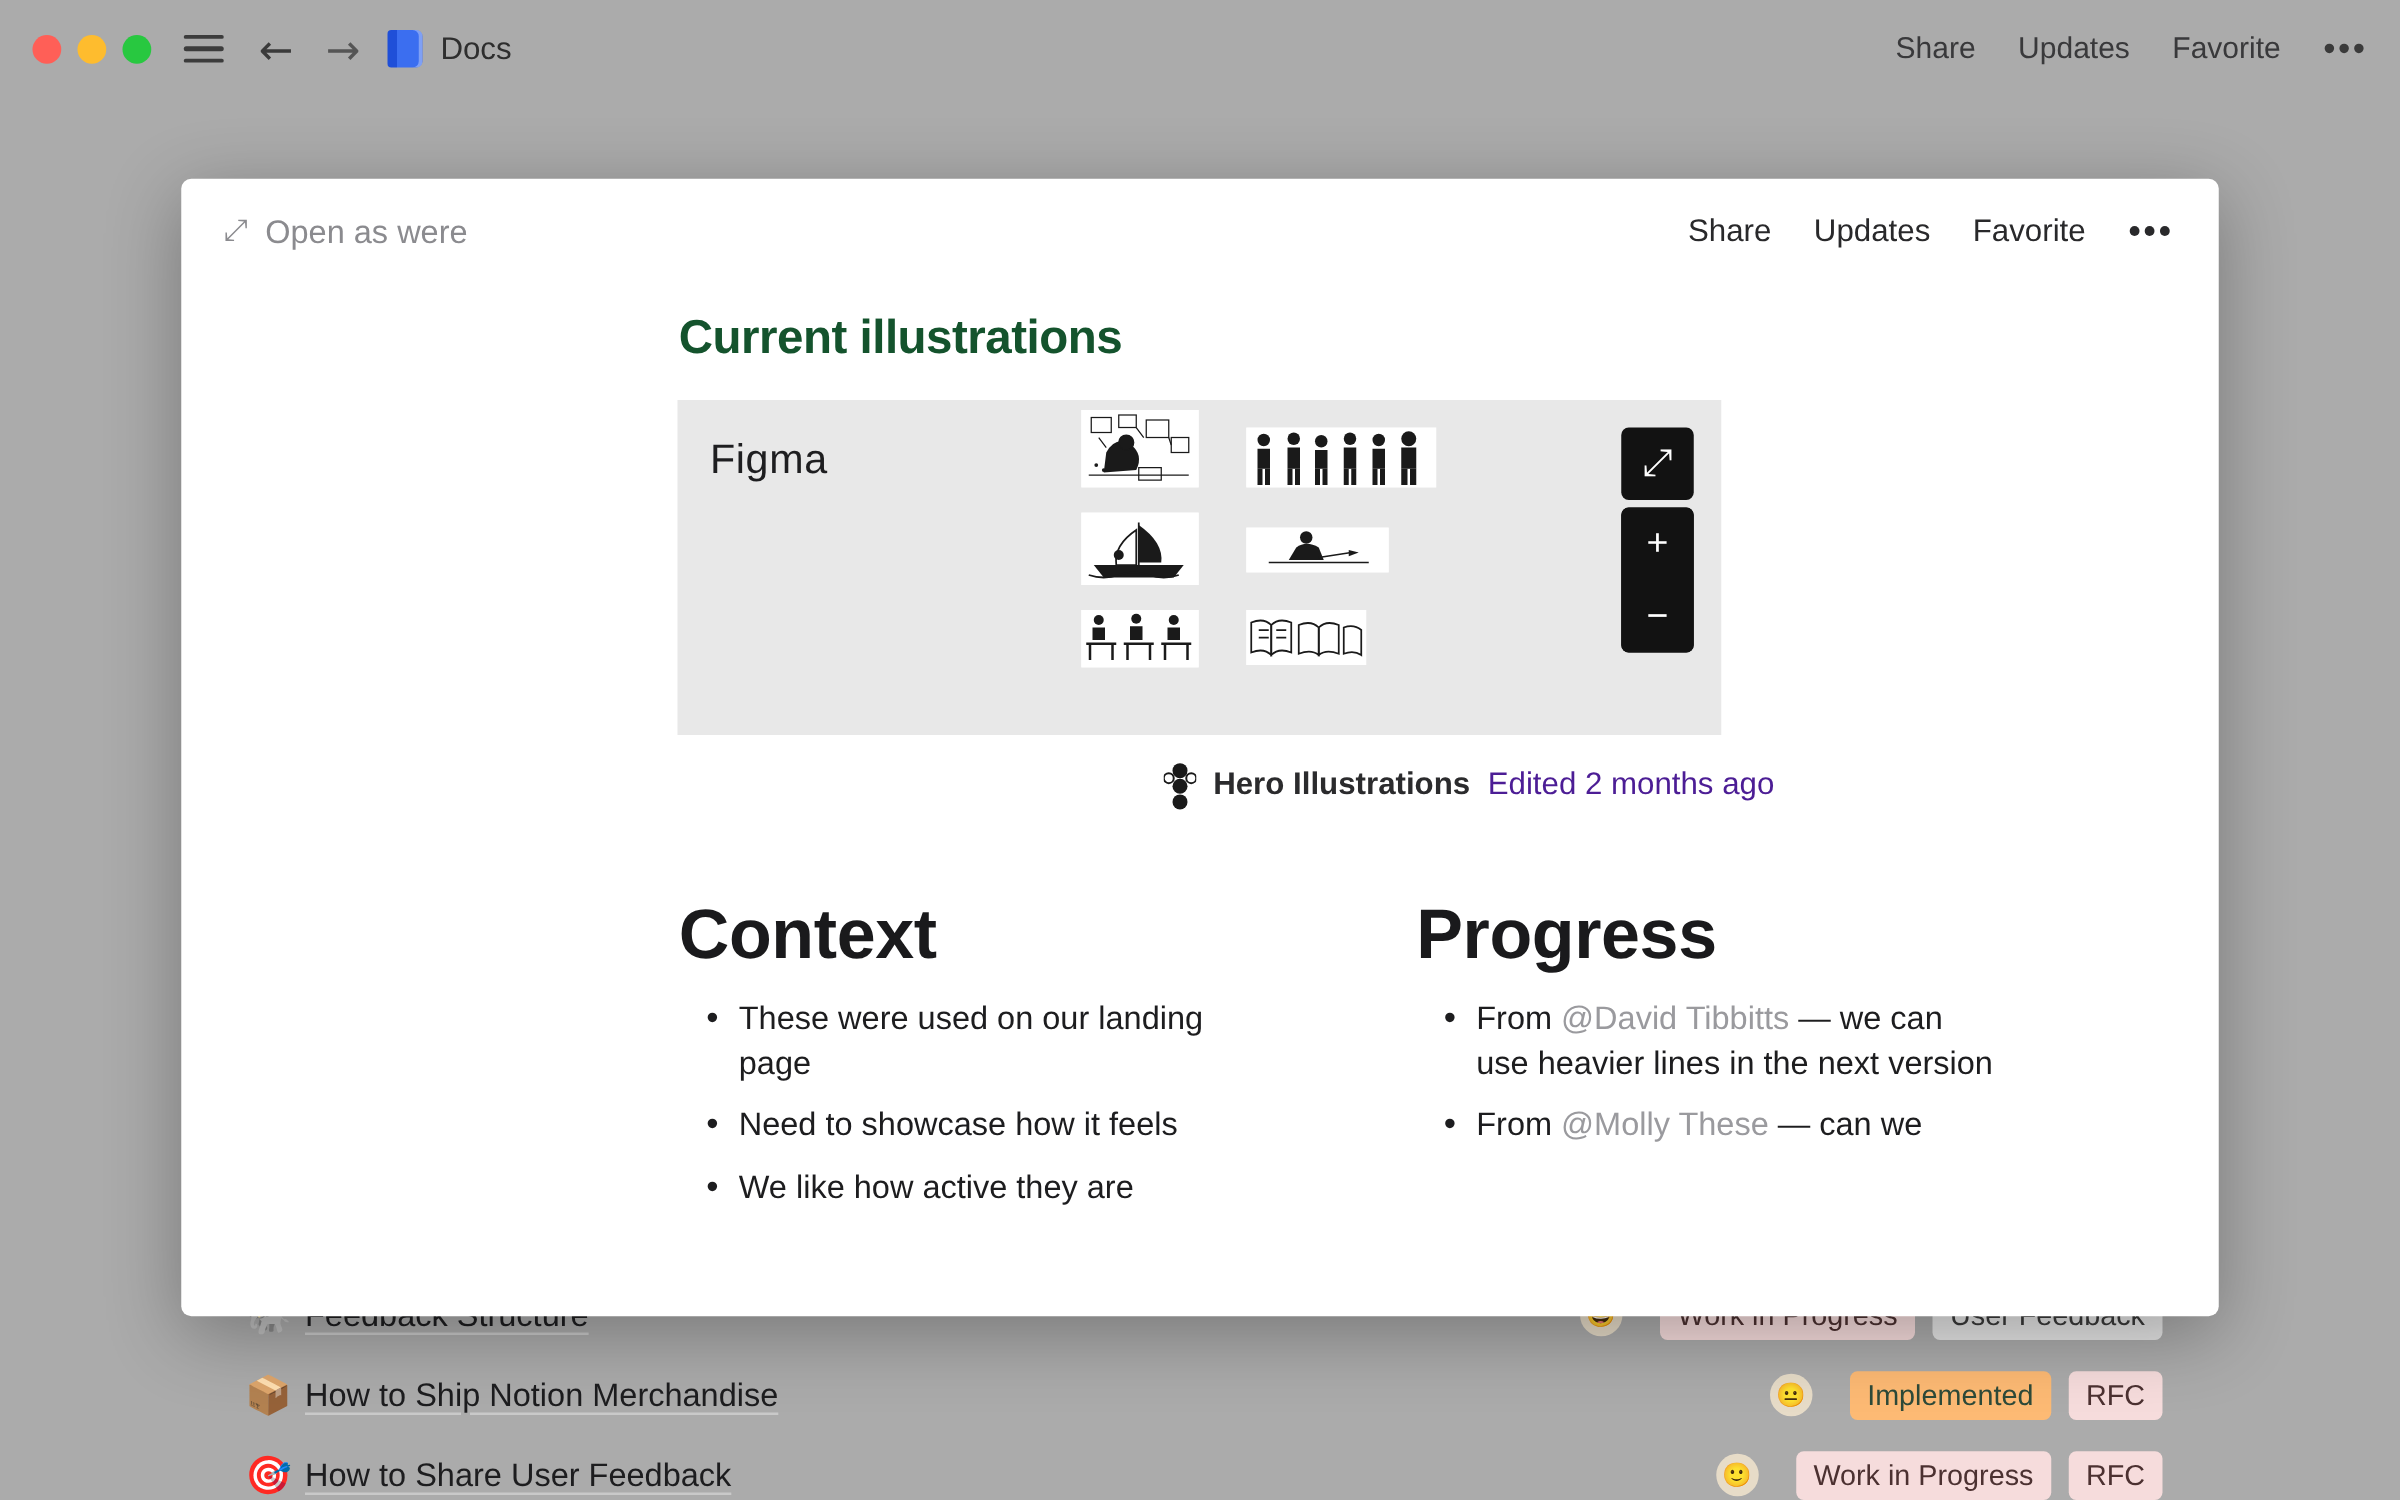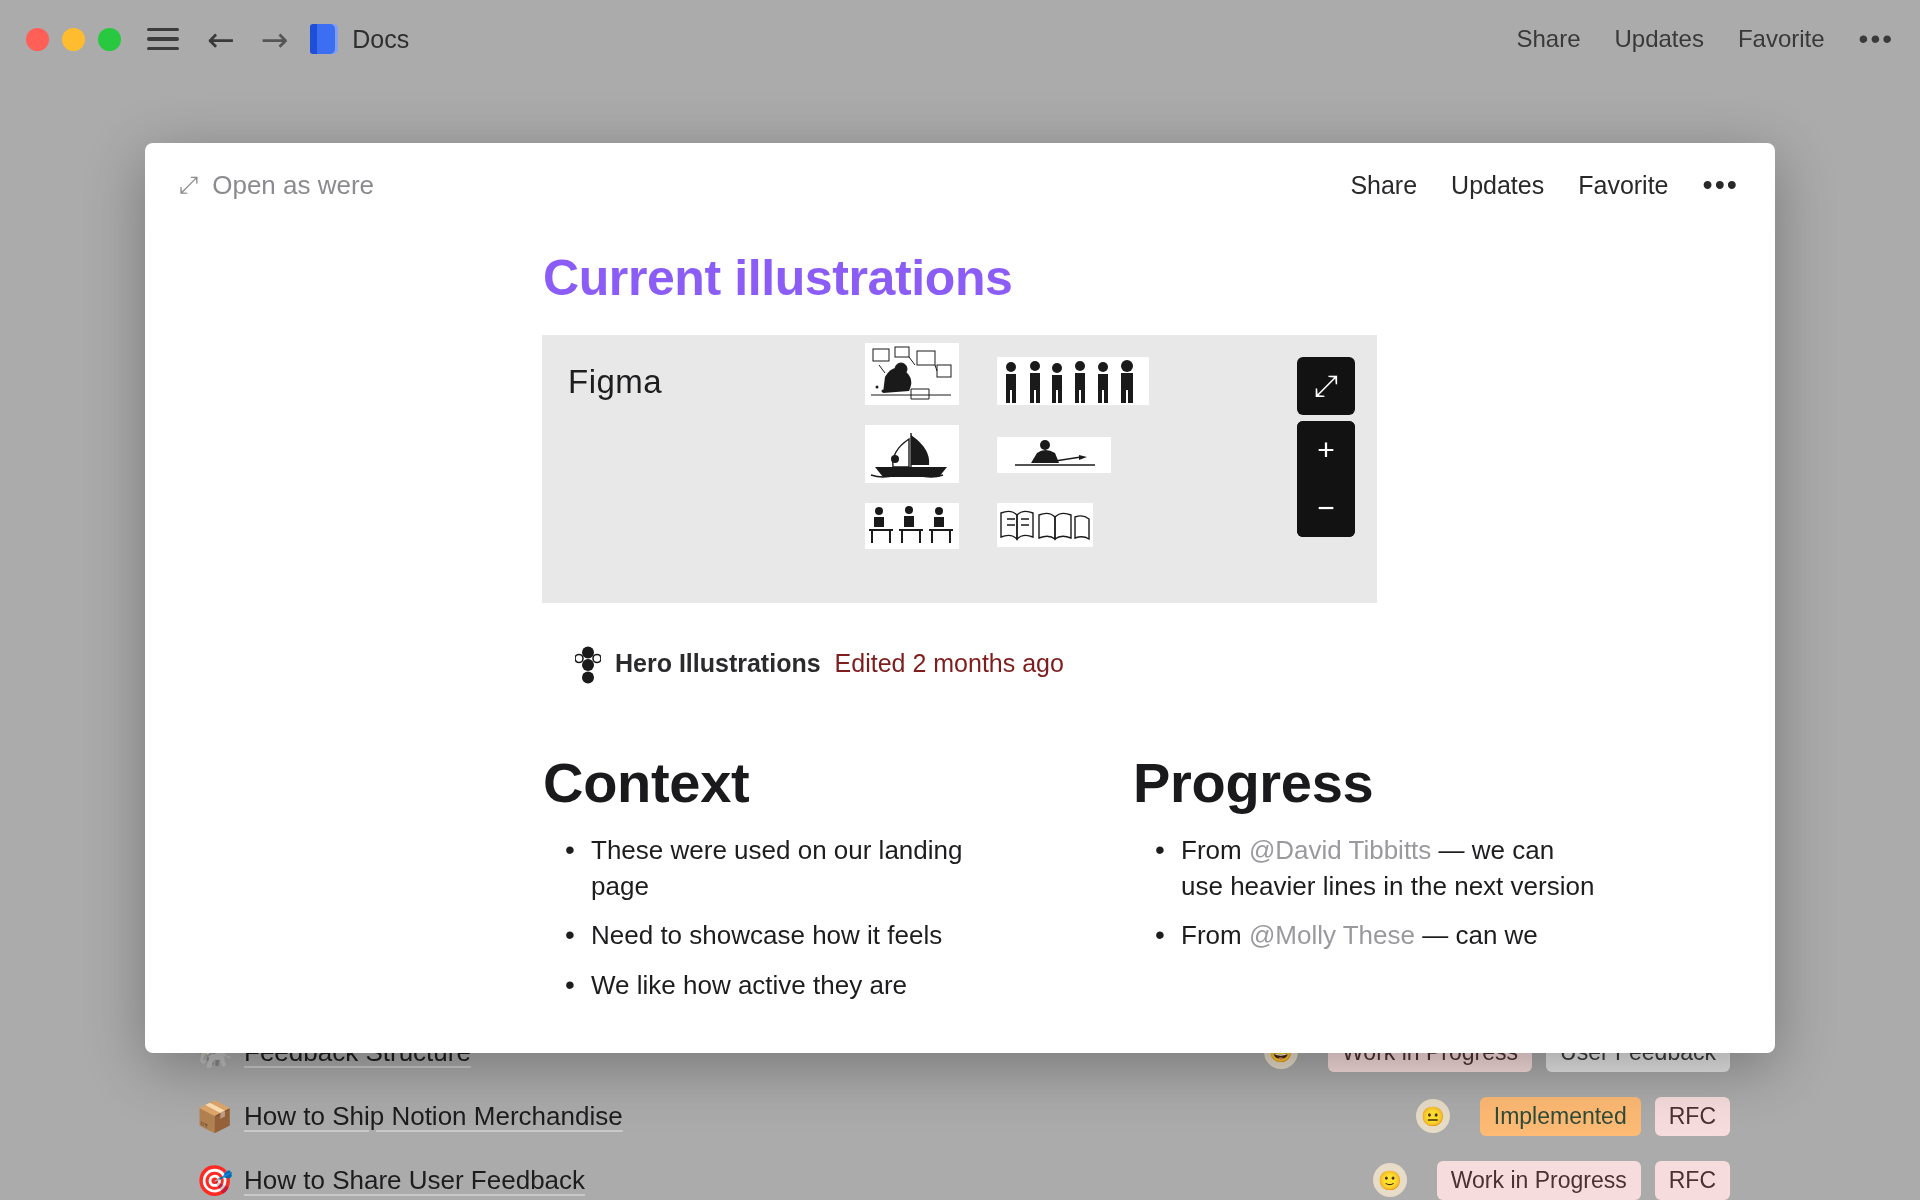--- a/index.html
+++ b/index.html
@@ -102,21 +102,21 @@
     height: 84px; display: flex; align-items: center;
     padding: 0 36px 0 34px;
   }
   #openaspage { display: flex; align-items: center; gap: 14px; color: #8b8b8f; font-size: 26px; }
   .expand-glyph { font-size: 24px; color: #8b8b8f; transform: rotate(0deg); }
   #modalright { margin-left: auto; display: flex; align-items: center; gap: 34px; font-size: 25px; color: #29292b; }
   #modalright .dots { font-size: 29px; letter-spacing: 2px; }
 
   #modalbody { padding: 0 0 0 0; }
   h1.section {
-    font-size: 50px; font-weight: 700; color: #8b5cf6;
+    font-size: 38px; font-weight: 700; color: #14532d;
     margin: 22px 0 28px 398px; letter-spacing: -0.4px;
   }
 
   
   #embed {
     position: relative;
     margin: 0 398px 0 397px;
     height: 268px;
     background: #e8e8e8;
     overflow: hidden;
@@ -142,25 +142,25 @@
     display: flex; align-items: center; justify-content: center;
     font-size: 30px; border-radius: 6px;
   }
   #zoomgroup { display: flex; flex-direction: column; background: #121212; border-radius: 6px; }
   #zoomgroup .ctlbtn { border-radius: 0; }
   #zoomgroup .ctlbtn:first-child { border-radius: 6px 6px 0 0; }
   #zoomgroup .ctlbtn:last-child { border-radius: 0 0 6px 6px; }
 
   #embedcaption {
     display: flex; align-items: center; gap: 14px;
-    margin: 43px 0 0 430px; font-size: 25px; color: #2b2b2d;
+    margin: 22px 0 0 430px; font-size: 25px; color: #2b2b2d; justify-content: center;
   }
   #embedcaption .fig-logo { width: 26px; height: 34px; }
   #embedcaption .fname { font-weight: 700; }
-  #embedcaption .fmeta { color: #7f1d1d; }
+  #embedcaption .fmeta { color: #4c1d95; }
 
   
   #cols {
     display: flex; gap: 0; margin: 70px 0 0 398px; width: 1180px;
   }
   .col { width: 590px; }
   .col h2 {
     font-size: 56px; font-weight: 700; color: #1a1a1c; margin-bottom: 18px;
     letter-spacing: -0.3px;
   }

